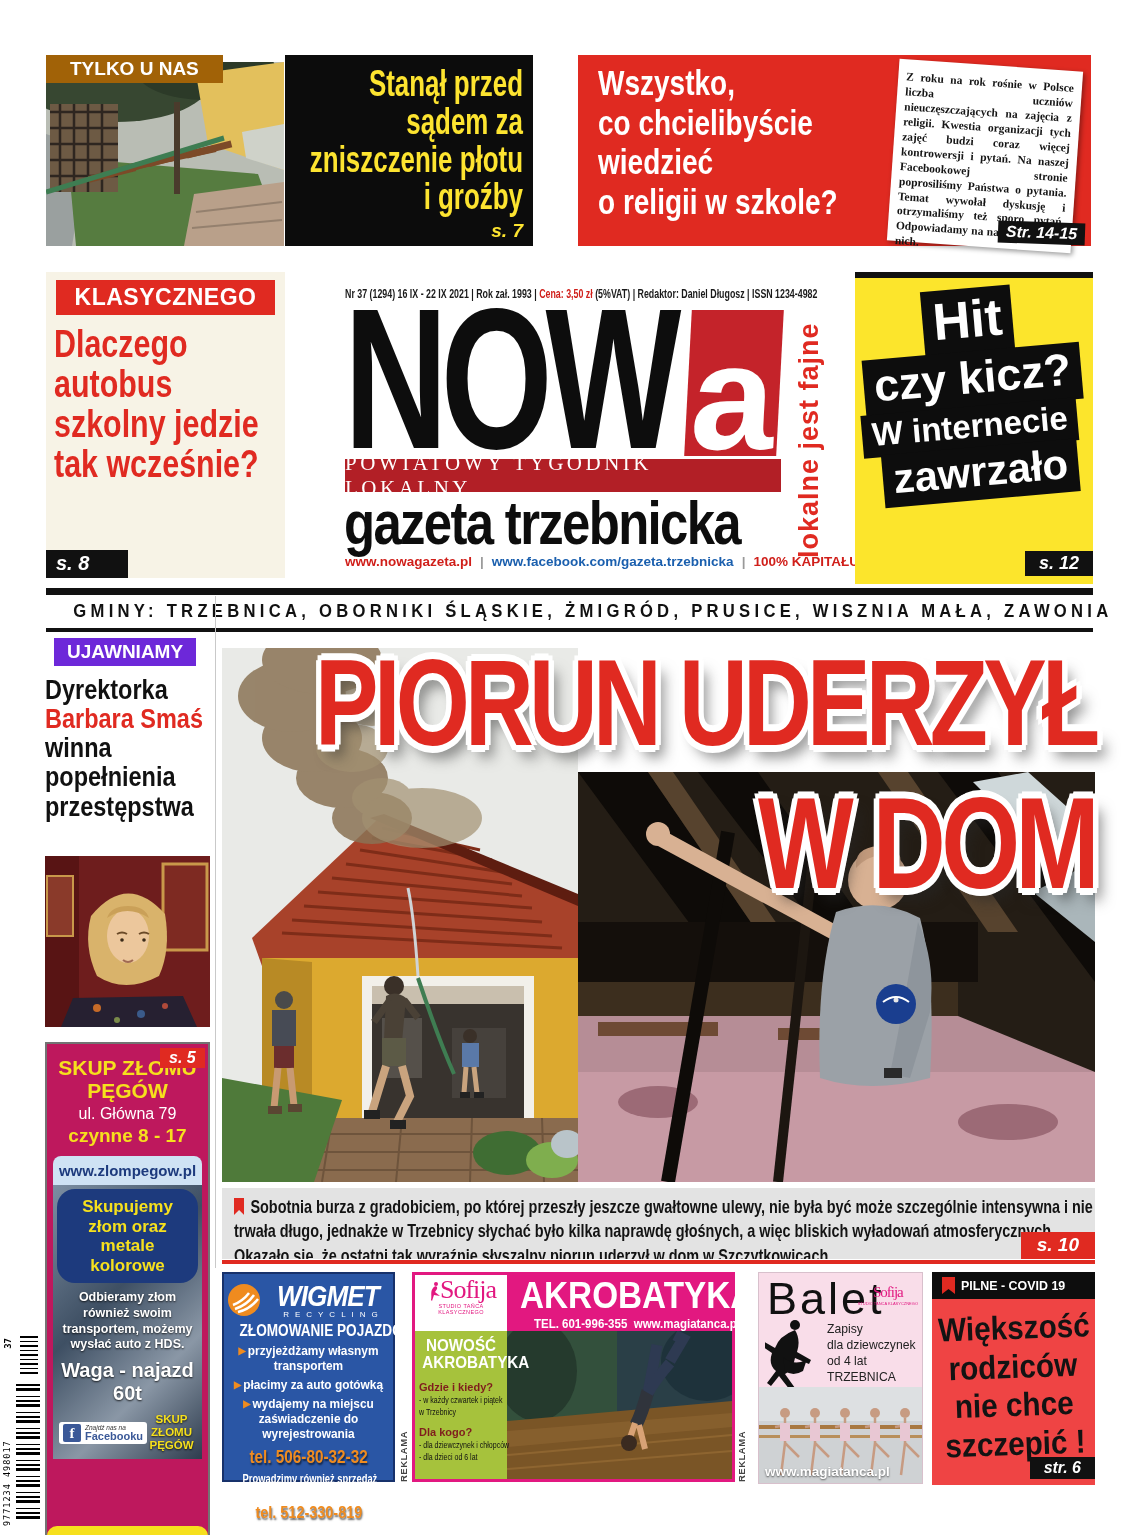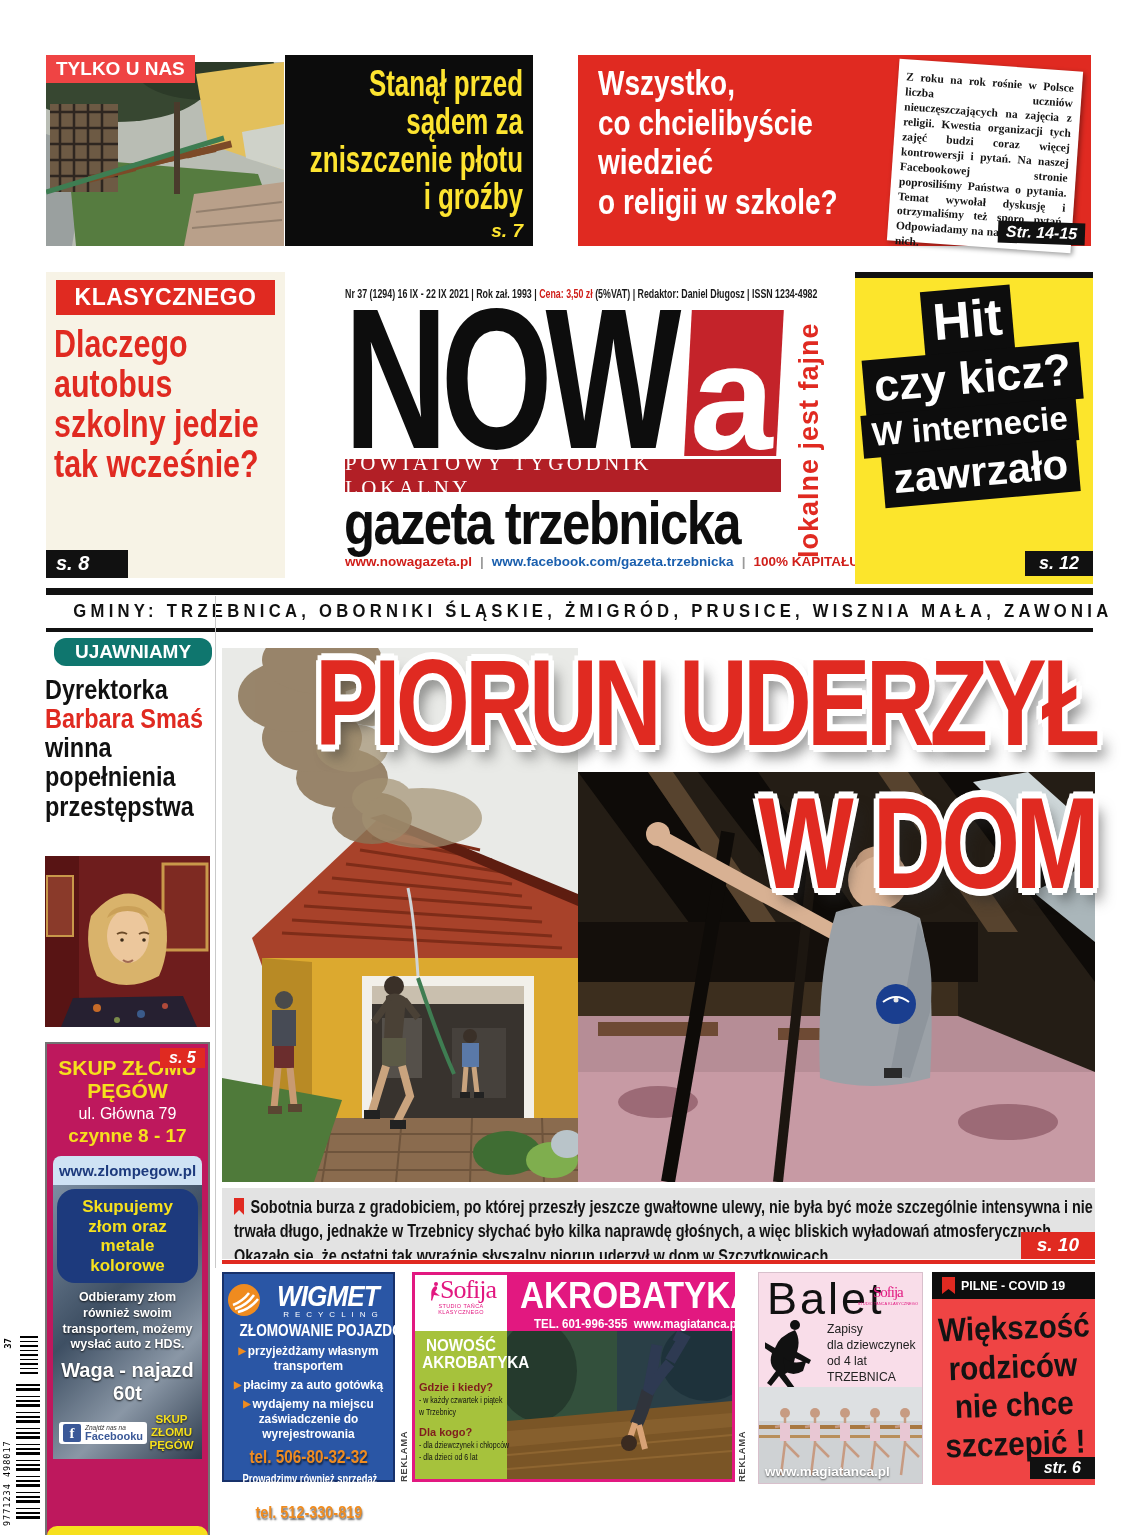--- a/index.html
+++ b/index.html
@@ -5,22 +5,22 @@
   html,body{margin:0;padding:0;background:#888;}
   #page{position:relative;width:1138px;height:1535px;background:#fff;overflow:hidden;
         font-family:"Liberation Sans",sans-serif;margin:0 auto;}
   .abs{position:absolute;}
   .b{font-weight:bold;}
   .pgref{background:#111;color:#fff;font-style:italic;font-weight:bold;}
   .pgref-red{background:#e02a21;color:#fff;font-style:italic;font-weight:bold;}
 
   
   #photo-fence{left:46px;top:62px;width:238px;height:184px;}
-  #tylko-badge{left:46px;top:55px;background:#ef4444;color:#fff;font-weight:bold;
-    font-size:19px;padding:3px 10px;letter-spacing:0;z-index:4;}
+  #tylko-badge{left:46px;top:55px;background:#a16207;color:#fff;font-weight:bold;
+    font-size:19px;padding:3px 24px;letter-spacing:0;z-index:4;}
   #court-box{left:285px;top:55px;width:248px;height:191px;background:#0c0c0c;}
   .court-line{color:#fde430;font-weight:bold;font-size:36px;line-height:1.05;
     white-space:nowrap;text-align:right;transform:scaleX(.72);transform-origin:100% 50%;}
   #court-lines{position:absolute;right:10px;top:10px;width:330px;}
   #court-page{position:absolute;right:10px;bottom:4px;color:#fde430;font-style:italic;
     font-weight:bold;font-size:19px;}
   #religion-box{left:578px;top:55px;width:513px;height:191px;background:#e02a21;}
   .rel-line{color:#fff;font-weight:bold;font-size:35px;line-height:1.13;white-space:nowrap;
     transform:scaleX(.8);transform-origin:0 50%;}
   #rel-lines{position:absolute;left:20px;top:8px;}
@@ -65,22 +65,22 @@
 
   
   #gminy-bar{left:46px;top:588px;width:1047px;border-top:7px solid #111;border-bottom:4px solid #111;
     padding:6px 0 6px;text-align:center;}
   #gminy-text{font-size:17.5px;font-weight:bold;letter-spacing:4.5px;color:#111;white-space:nowrap;
     display:inline-block;transform:scaleX(.95);transform-origin:50% 50%;}
 
   #v-rule{left:215px;top:596px;width:1px;height:672px;background:#c9c9c9;}
 
   
-  #uj-badge{left:54px;top:638px;background:#0f766e;color:#fff;font-weight:bold;font-size:19px;
-    padding:3px 21px;border-radius:12px;}
+  #uj-badge{left:54px;top:638px;background:#6d28d9;color:#fff;font-weight:bold;font-size:19px;
+    padding:3px 13px;}
   #uj-head{left:45px;top:676px;width:190px;font-size:27px;font-weight:bold;line-height:1.08;
     color:#111;transform:scaleX(.87);transform-origin:0 0;}
   #uj-head .red{color:#e02a21;}
   #photo-woman{left:45px;top:856px;width:165px;height:171px;}
   #uj-page{left:160px;top:1048px;font-size:16px;padding:1px 9px;z-index:3;}
 
   
   #scrap-ad{left:45px;top:1042px;width:165px;height:556px;background:#be185d;border:2px solid #737373;
     box-sizing:border-box;color:#fff;text-align:center;}
   #scrap-t1,#scrap-t2{color:#f6e01d;font-weight:bold;font-size:21px;line-height:1.1;}

